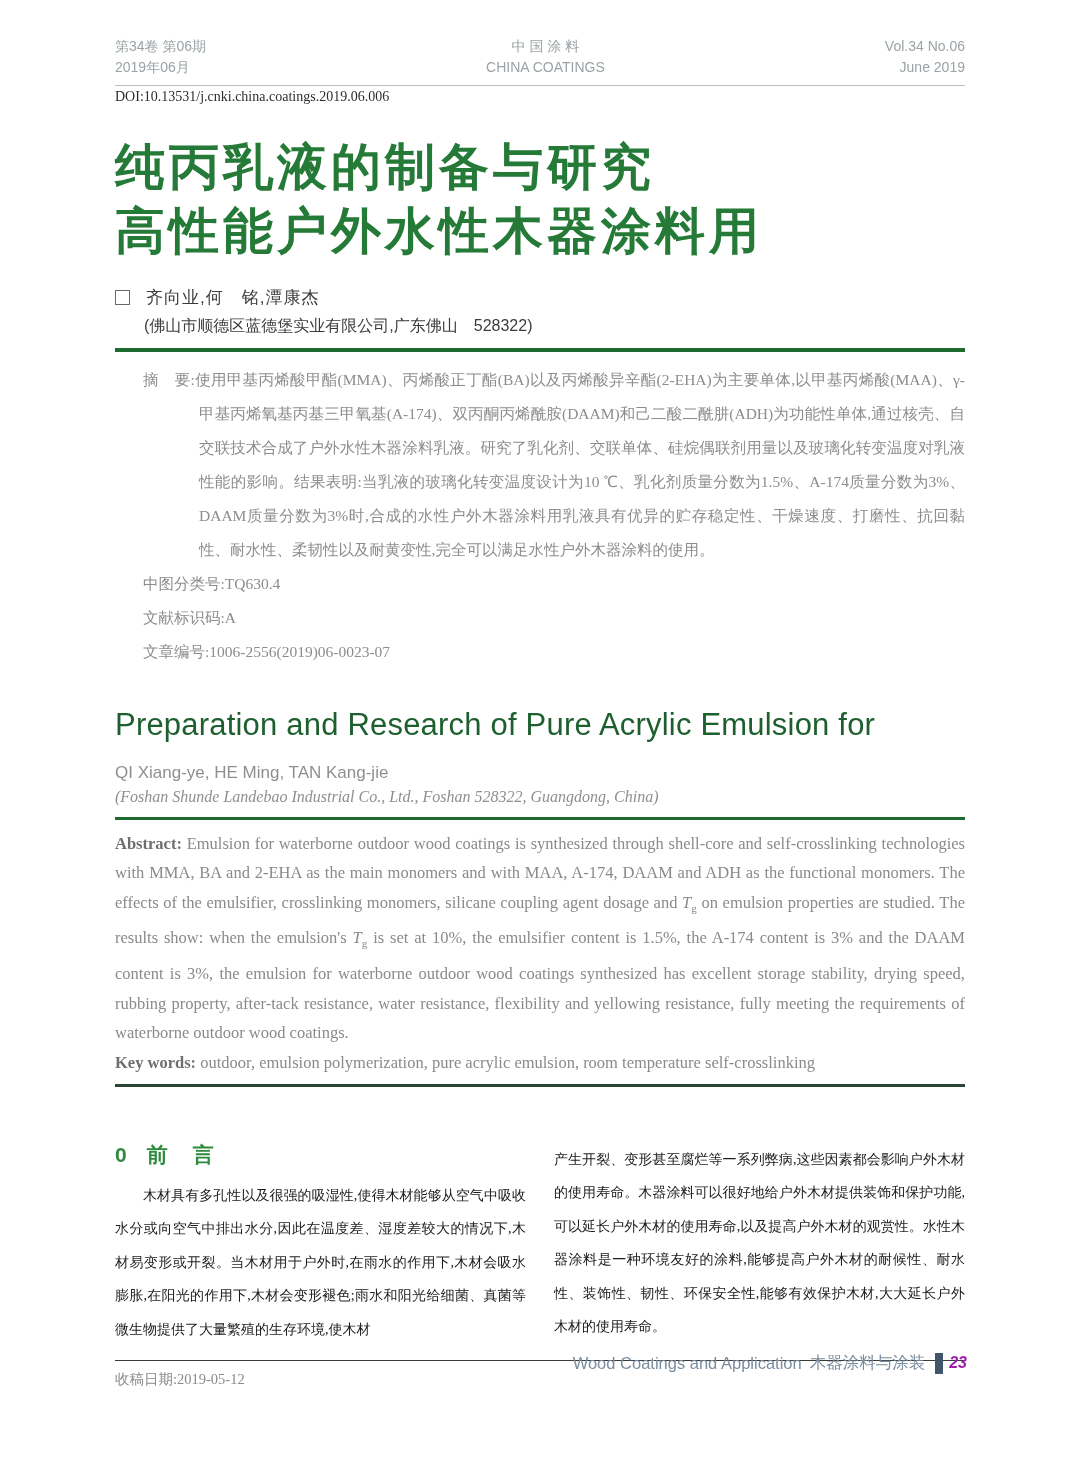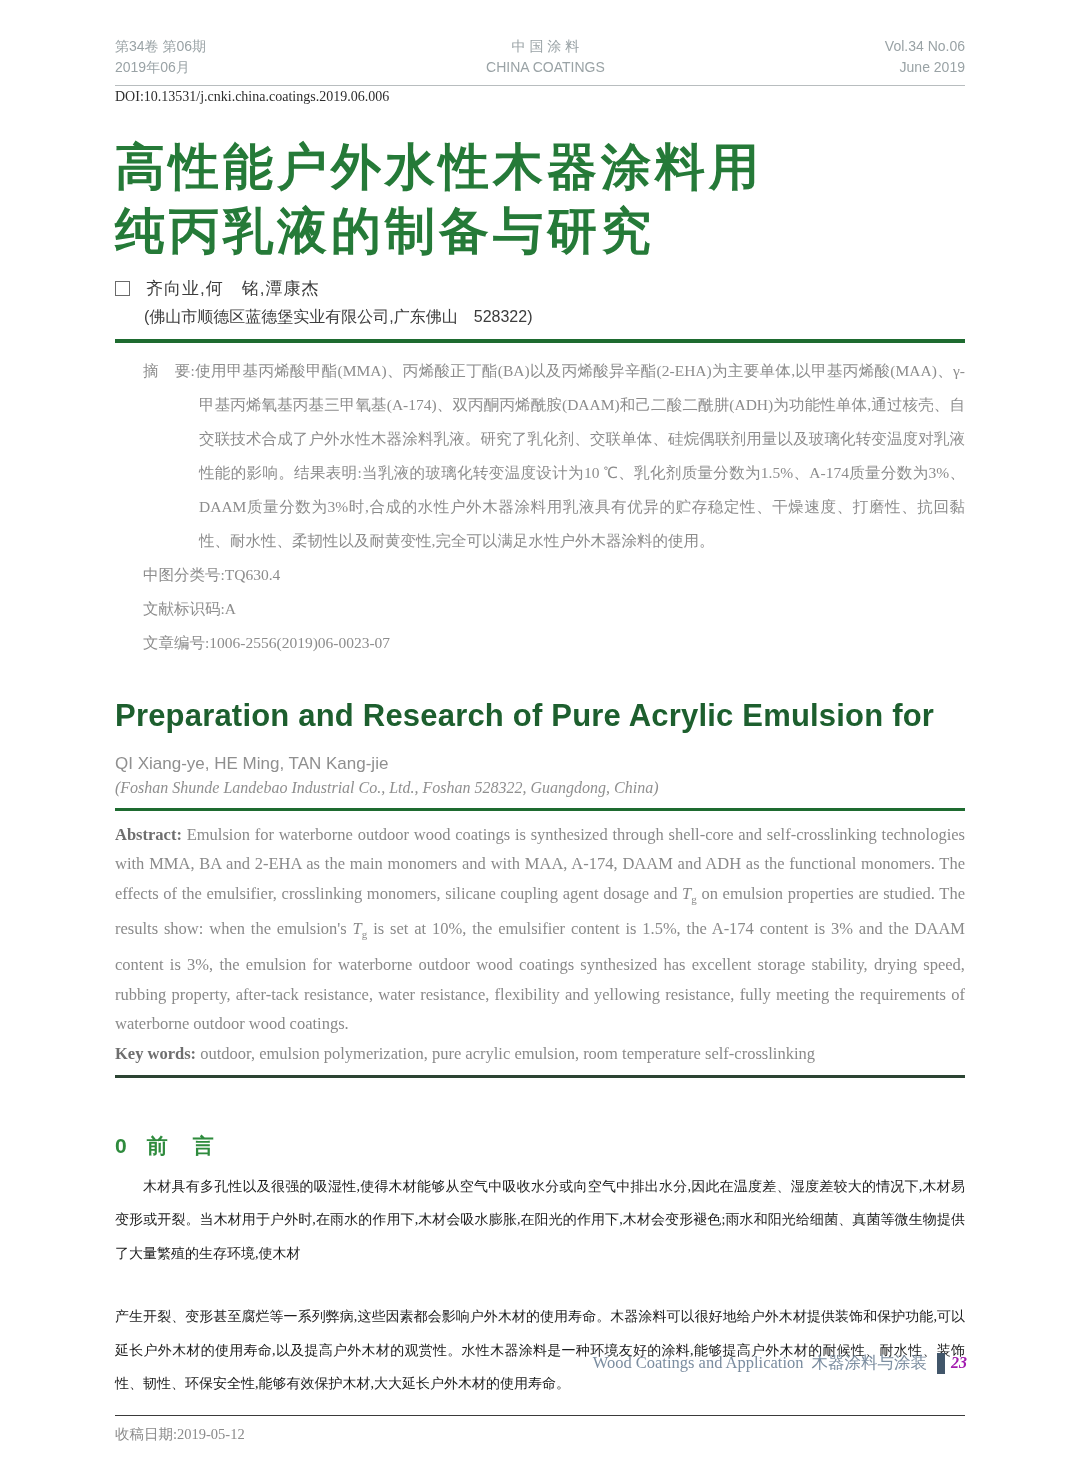--- a/index.html
+++ b/index.html
@@ -16,52 +16,52 @@
   }
   
   .jheader{display:flex;justify-content:space-between;align-items:flex-start;color:#9aa3a6;font-size:14px;line-height:21px;gap:36px;}
   .jheader .hc{text-align:center;}
   .jheader .hr{text-align:right;}
   .hdr-rule{border:none;border-top:1px solid #b8bdbf;margin:7px 0 0 0;}
   .doi{font-family:"Liberation Serif",serif;font-size:14px;color:#2d2d2d;margin-top:3px;}
   
   .title-cn{margin:30px 0 0 0;font-size:50px;line-height:64px;font-weight:bold;color:#257a38;letter-spacing:4px;}
   
-  .authors-row{margin-top:14px;display:flex;align-items:center;font-size:17px;color:#3c3c3c;letter-spacing:1px;}
+  .authors-row{margin-top:23px;display:flex;align-items:center;font-size:17px;color:#3c3c3c;letter-spacing:1px;}
   .sq{display:inline-block;width:13px;height:13px;border:1.5px solid #6a6a6a;margin-right:16px;}
   .affil-cn{margin:5px 0 0 29px;font-size:16px;color:#3c3c3c;line-height:23px;}
   
   .rule-green-thick{height:4px;background:#1e6b30;margin-top:11px;}
   .rule-green{height:2.5px;background:#1e6b30;margin-top:11px;}
   .rule-dark{height:2.5px;background:#2c4433;margin-top:7px;}
   
   .abstract-cn{margin:11px 0 0 28px;font-family:"Liberation Serif",serif;font-size:15.5px;line-height:34px;color:#8c8c8c;text-align:justify;padding-left:56px;text-indent:-56px;}
   .kw-cn{margin:0 0 0 28px;font-family:"Liberation Serif",serif;font-size:15.5px;line-height:34px;color:#8c8c8c;}
   .meta-row{margin:0 0 0 28px;display:flex;justify-content:space-between;font-family:"Liberation Serif",serif;font-size:15.5px;line-height:34px;color:#8c8c8c;padding-right:34px;flex-direction:column;}
   
-  .title-en{margin:28px 0 0 0;font-size:31px;line-height:56px;font-weight:bold;color:#1d5f2e;letter-spacing:0.2px;}
+  .title-en{margin:28px 0 0 0;font-size:31px;line-height:56px;font-weight:normal;color:#1d5f2e;letter-spacing:0.2px;}
   .authors-en{margin-top:10px;font-size:17px;color:#8f8f8f;}
   .affil-en{margin-top:5px;font-family:"Liberation Serif",serif;font-style:italic;font-size:16px;color:#8f8f8f;}
   
   .abstract-en{margin-top:9px;font-family:"Liberation Serif",serif;font-size:16.5px;line-height:29.5px;color:#8a8a8a;text-align:justify;}
   .abstract-en b,.kw-en b{color:#6e6e6e;}
   .abstract-en sub{font-size:11px;}
   .kw-en{font-family:"Liberation Serif",serif;font-size:16.5px;line-height:29.5px;color:#8a8a8a;}
   
-  .columns{display:flex;gap:28px;margin-top:54px;flex-direction:column;}
+  .columns{display:flex;gap:28px;margin-top:54px;}
   .col{flex:1;min-width:0;}
   .sec-heading{margin:0;font-size:21px;font-weight:bold;color:#2e8b3d;letter-spacing:2px;}
   .sec-heading .num{margin-right:18px;}
   .body-p{margin:10px 0 0 0;font-family:"Liberation Serif",serif;font-size:14px;line-height:33.5px;color:#1c1c1c;text-align:justify;}
   .indent{text-indent:2em;}
   
   .foot-rule{border:none;border-top:1.5px solid #3a3a3a;margin:14px 0 0 0;}
   .footnote{margin-top:6px;font-family:"Liberation Serif",serif;font-size:14.5px;line-height:25px;color:#8a8a8a;text-align:justify;}
   
-  .page-footer{position:absolute;right:108px;top:1352px;display:flex;align-items:center;font-family:Liberation Serif, serif;color:#7b8da0;font-size:16.5px;white-space:nowrap;}
+  .page-footer{position:absolute;right:108px;top:1352px;display:flex;align-items:center;font-family:Liberation Sans, sans-serif;color:#7b8da0;font-size:16.5px;white-space:nowrap;}
   .page-footer .cn{margin-left:8px;}
   .footer-bar{display:inline-block;width:8px;height:21px;background:#41566a;margin:0 6px 0 10px;}
   .pnum{font-style:italic;font-weight:bold;font-size:16px;color:#a21caf;}
 </style>
 </head>
 <body>
 
 <div class="page">
 
   <div class="jheader">
@@ -75,22 +75,22 @@
     </div>
     <div class="hr">
       <div>Vol.34  No.06</div>
       <div>June 2019</div>
     </div>
   </div>
   <hr class="hdr-rule">
   <div class="doi">DOI:10.13531/j.cnki.china.coatings.2019.06.006</div>
 
   <h1 class="title-cn">
+    <div>纯丙乳液的制备与研究</div>
     <div>高性能户外水性木器涂料用</div>
-    <div>纯丙乳液的制备与研究</div>
   </h1>
 
   <div class="authors-row">
     <span class="sq"></span>
     <span>齐向业,何　铭,潭康杰</span>
   </div>
   <div class="affil-cn">(佛山市顺德区蓝德堡实业有限公司,广东佛山　528322)</div>
 
   <div class="rule-green-thick"></div>
 

